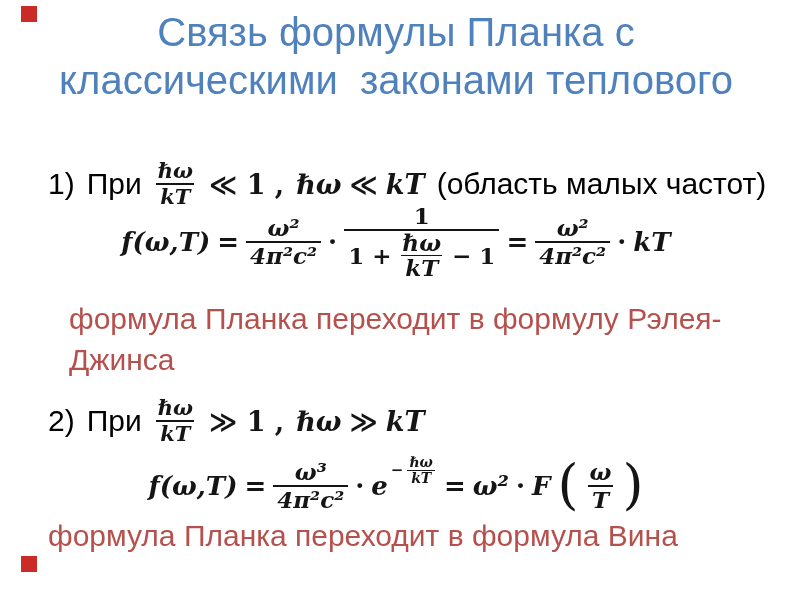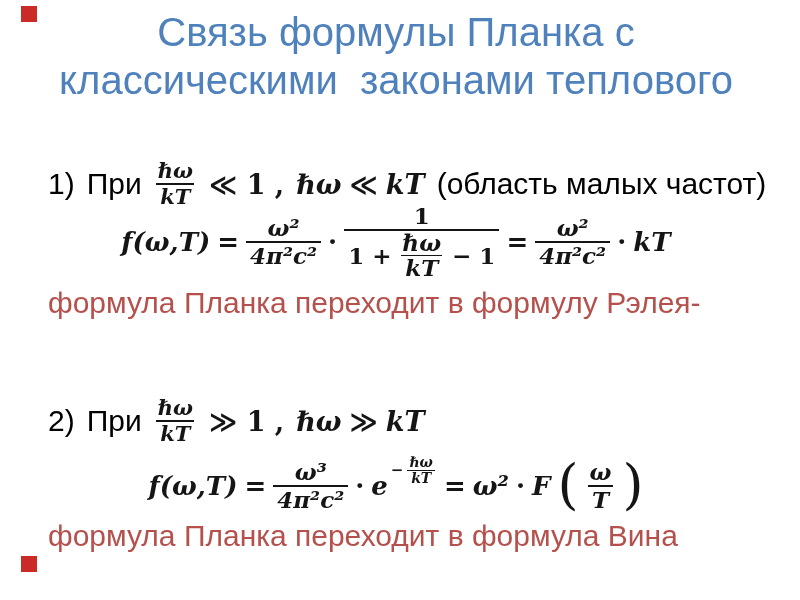--- a/index.html
+++ b/index.html
@@ -47,21 +47,21 @@
   .ifrac .dn{border-top:1.5px solid #151515;}
   .egroup{display:inline-flex;align-items:flex-start;}
   .esup{display:inline-flex;align-items:center;gap:2px;transform:translateY(-16px);
         font-size:15px;margin-left:3px;}
   .esup .ifrac{font-size:14px;}
   .bigp{font-style:normal;font-weight:400;font-size:54px;line-height:40px;
         transform:translateY(-1px);}
   .pfrac{font-size:22px;}
   
   .concl{position:absolute;left:48px;color:#b5504c;font-size:30px;line-height:41px;}
-  .concl1{top:282px;}
+  .concl1{top:298px;margin-left:21px;}
   .concl2{top:515px;}
 </style>
 </head>
 <body>
 
 <div class="slide">
 
   <div class="marker top"></div>
   <div class="marker bottom"></div>
 
@@ -111,20 +111,21 @@
     <span class="fr it">
       <span class="nm">ω²</span>
       <span class="dn">4π²c²</span>
     </span>
     <span class="up">·</span>
     <span class="it">kT</span>
   </div>
 
   <div class="concl concl1">
     <div>формула Планка переходит в формулу Рэлея-</div>
+    <div>Джинса</div>
   </div>
 
   <div class="row row2">
     <span>2)</span>
     <span>При</span>
     <span class="math fr cfrac it">
       <span class="nm">ℏω</span>
       <span class="dn">kT</span>
     </span>
     <span class="math m27 up">≫ 1 ,</span>

